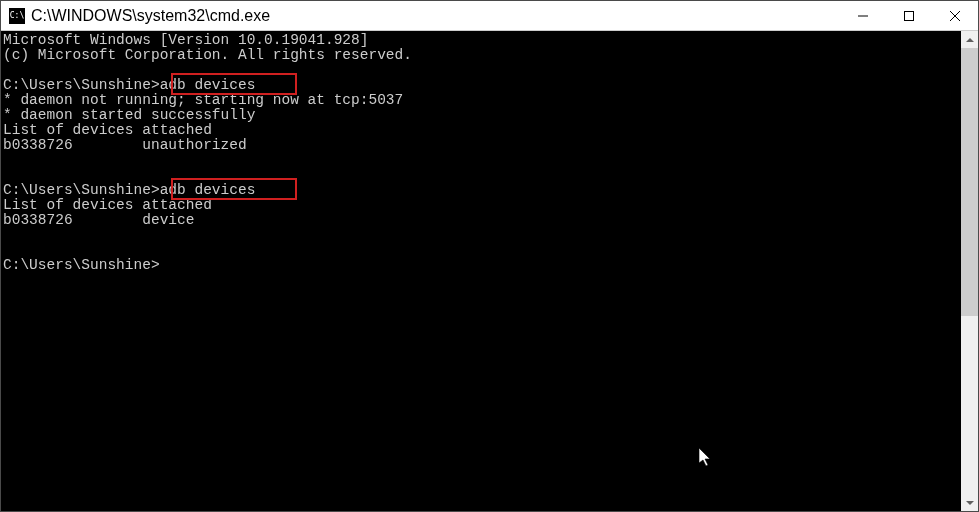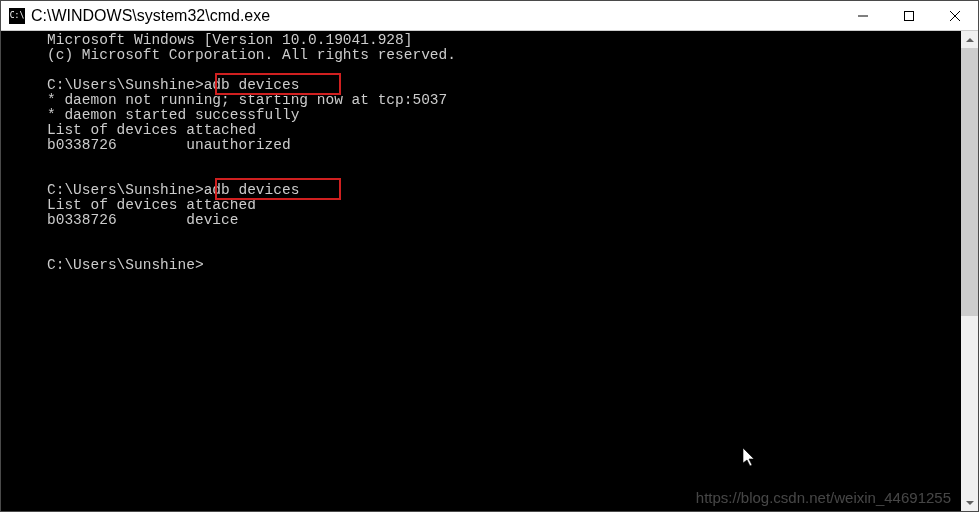--- a/index.html
+++ b/index.html
@@ -56,21 +56,20 @@
     font-size: 12px;
     color: #000;
     cursor: default;
   }
   .win-btn svg { display:block; }
   .client {
     flex: 1;
     display: flex;
     background: #000;
     position: relative;
-    margin-left: 44px;
   }
   .terminal {
     flex: 1;
     padding: 2px 0 0 2px;
     color: #ccc;
     font-family: "NSimSun","SimSun","Courier New",monospace;
     font-size: 14.5px;
     line-height: 15px;
     white-space: pre;
     position: relative;
@@ -146,21 +145,20 @@
     </div>
   </div>
   <div class="client">
     <div class="terminal" id="terminal"><span class="line">Microsoft Windows [Version 10.0.19041.928]</span><span class="line">(c) Microsoft Corporation. All rights reserved.</span><span class="line"></span><span class="line">C:\Users\Sunshine&gt;adb devices</span><span class="line">* daemon not running; starting now at tcp:5037</span><span class="line">* daemon started successfully</span><span class="line">List of devices attached</span><span class="line">b0338726        unauthorized</span><span class="line"></span><span class="line"></span><span class="line">C:\Users\Sunshine&gt;adb devices</span><span class="line">List of devices attached</span><span class="line">b0338726        device</span><span class="line"></span><span class="line"></span><span class="line">C:\Users\Sunshine&gt;</span>
       
       <span class="cursor-arrow">
         <svg width="14" height="20" viewBox="0 0 14 20">
           <polygon points="0,0 0,15 4,12 7,18 9,17 6,11 11,11" fill="#fff" stroke="#000" stroke-width="0.6"></polygon>
         </svg>
       </span>
-      <div class="watermark">https://blog.csdn.net/weixin_44691255</div>
     <div class="highlight" style="top: 42px; left: 170px; width: 126px; height: 22px;"></div><div class="highlight" style="top: 147px; left: 170px; width: 126px; height: 22px;"></div></div>
     <div class="scrollbar">
       <div class="sb-btn">
           <div class="sb-arrow up"></div>
         </div>
       <div class="sb-track">
         <div class="sb-thumb"></div>
       </div>
       <div class="sb-btn">
           <div class="sb-arrow down"></div>

